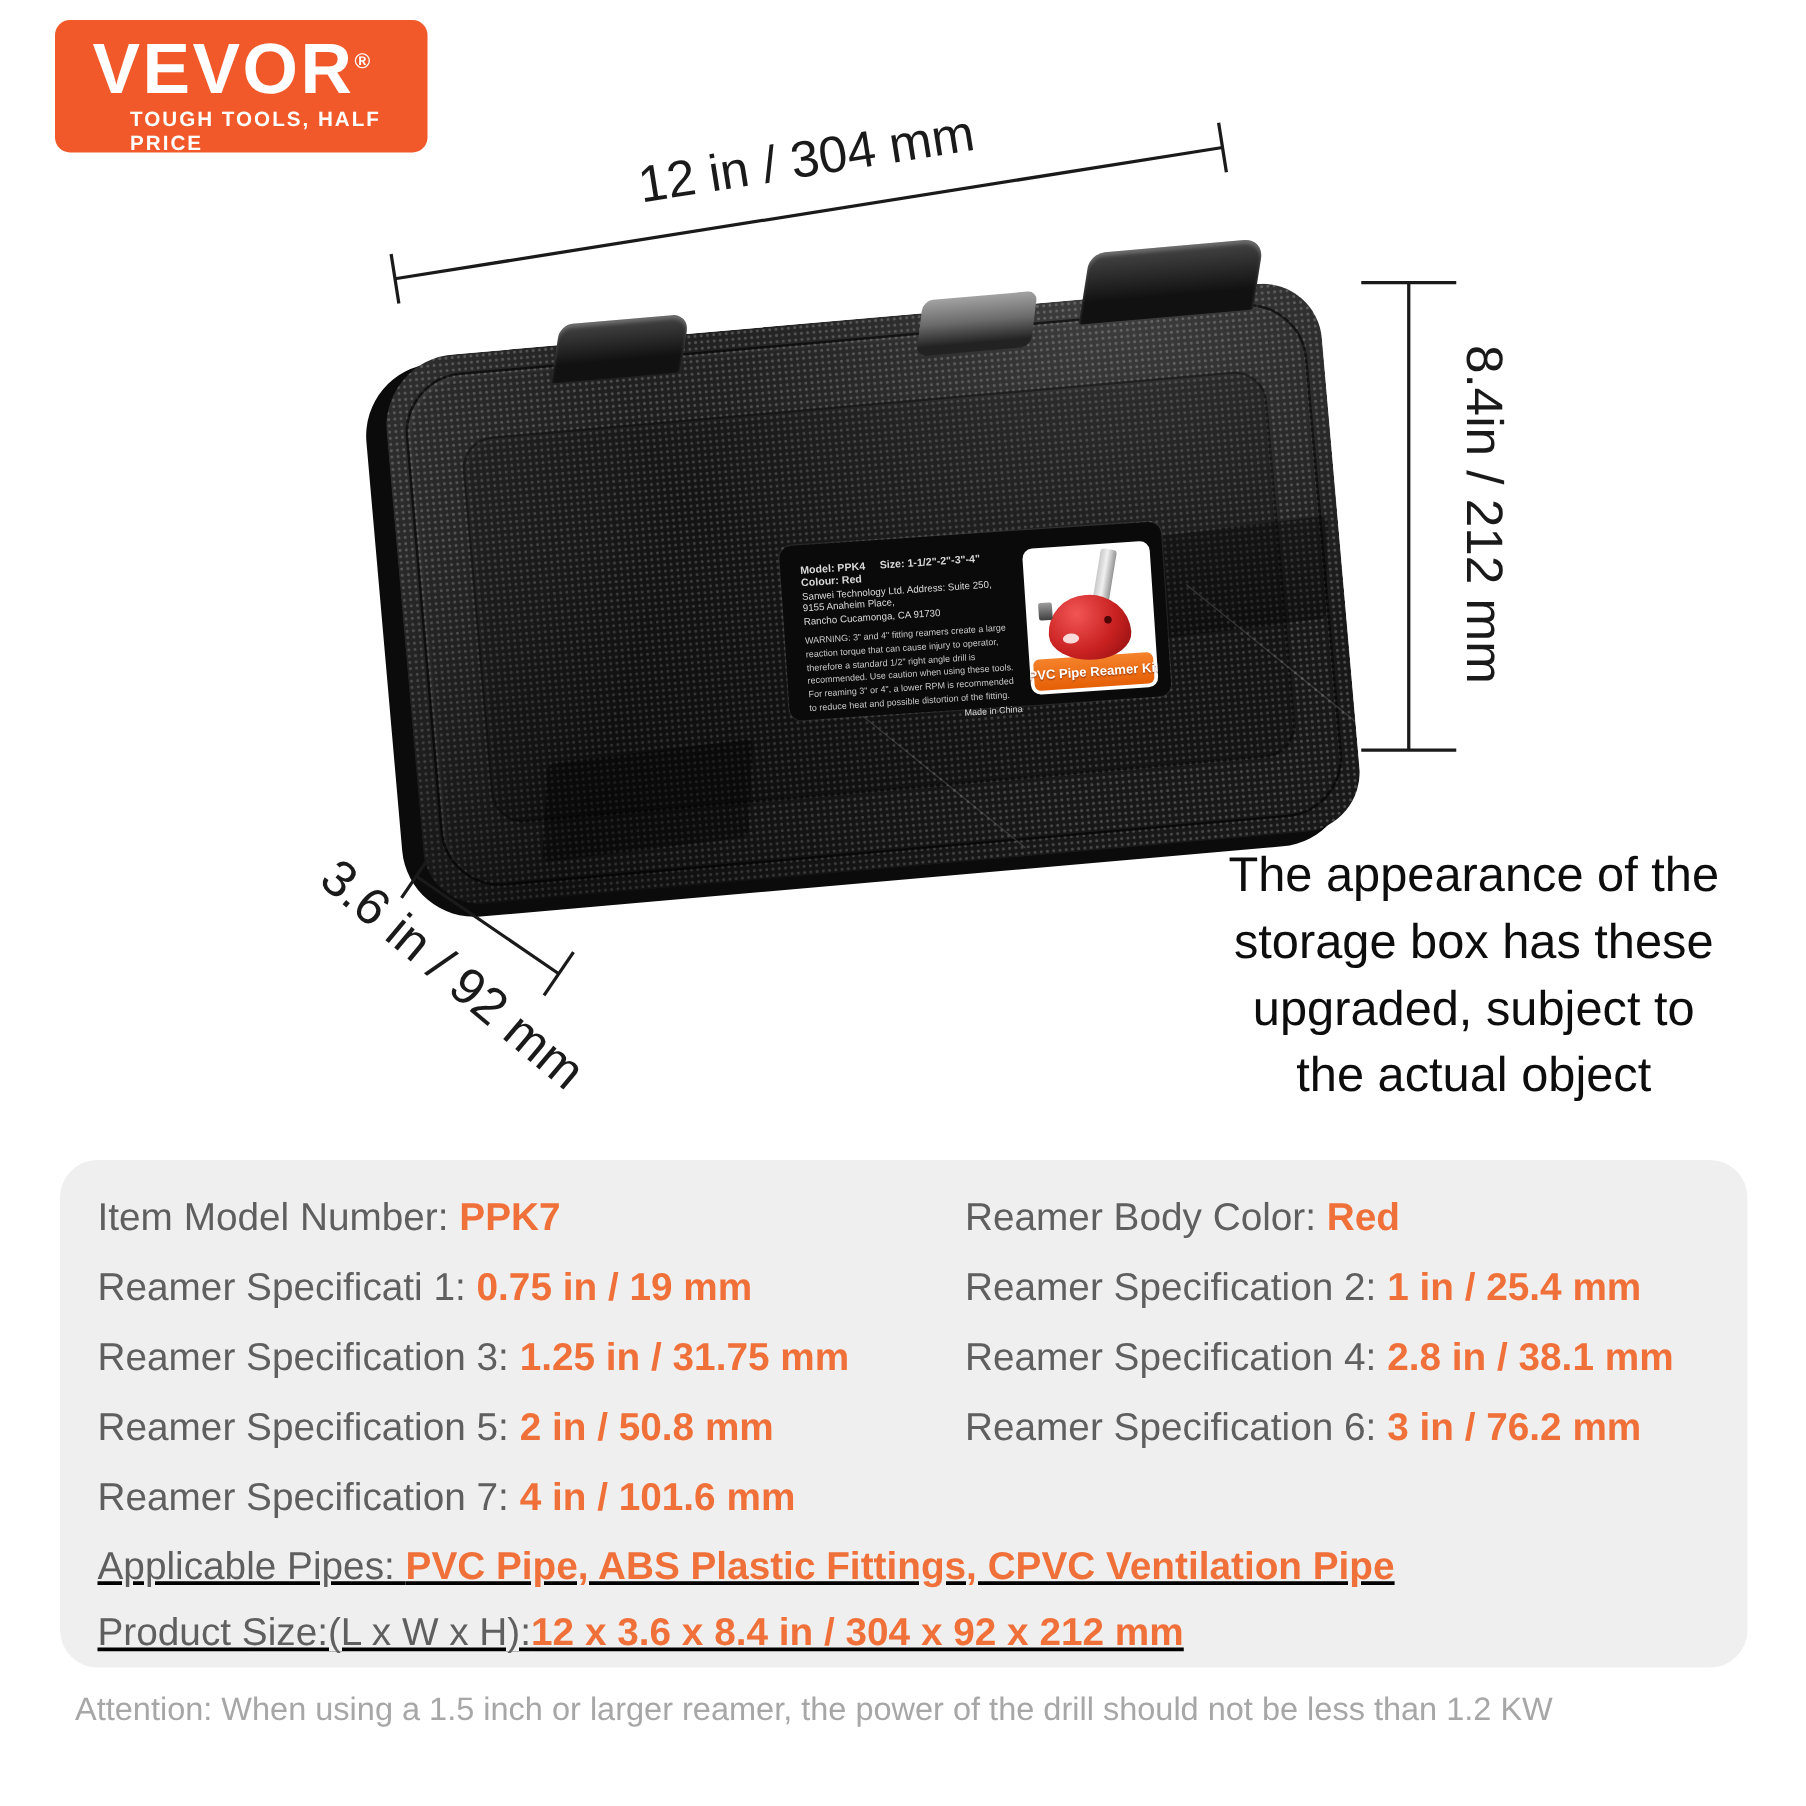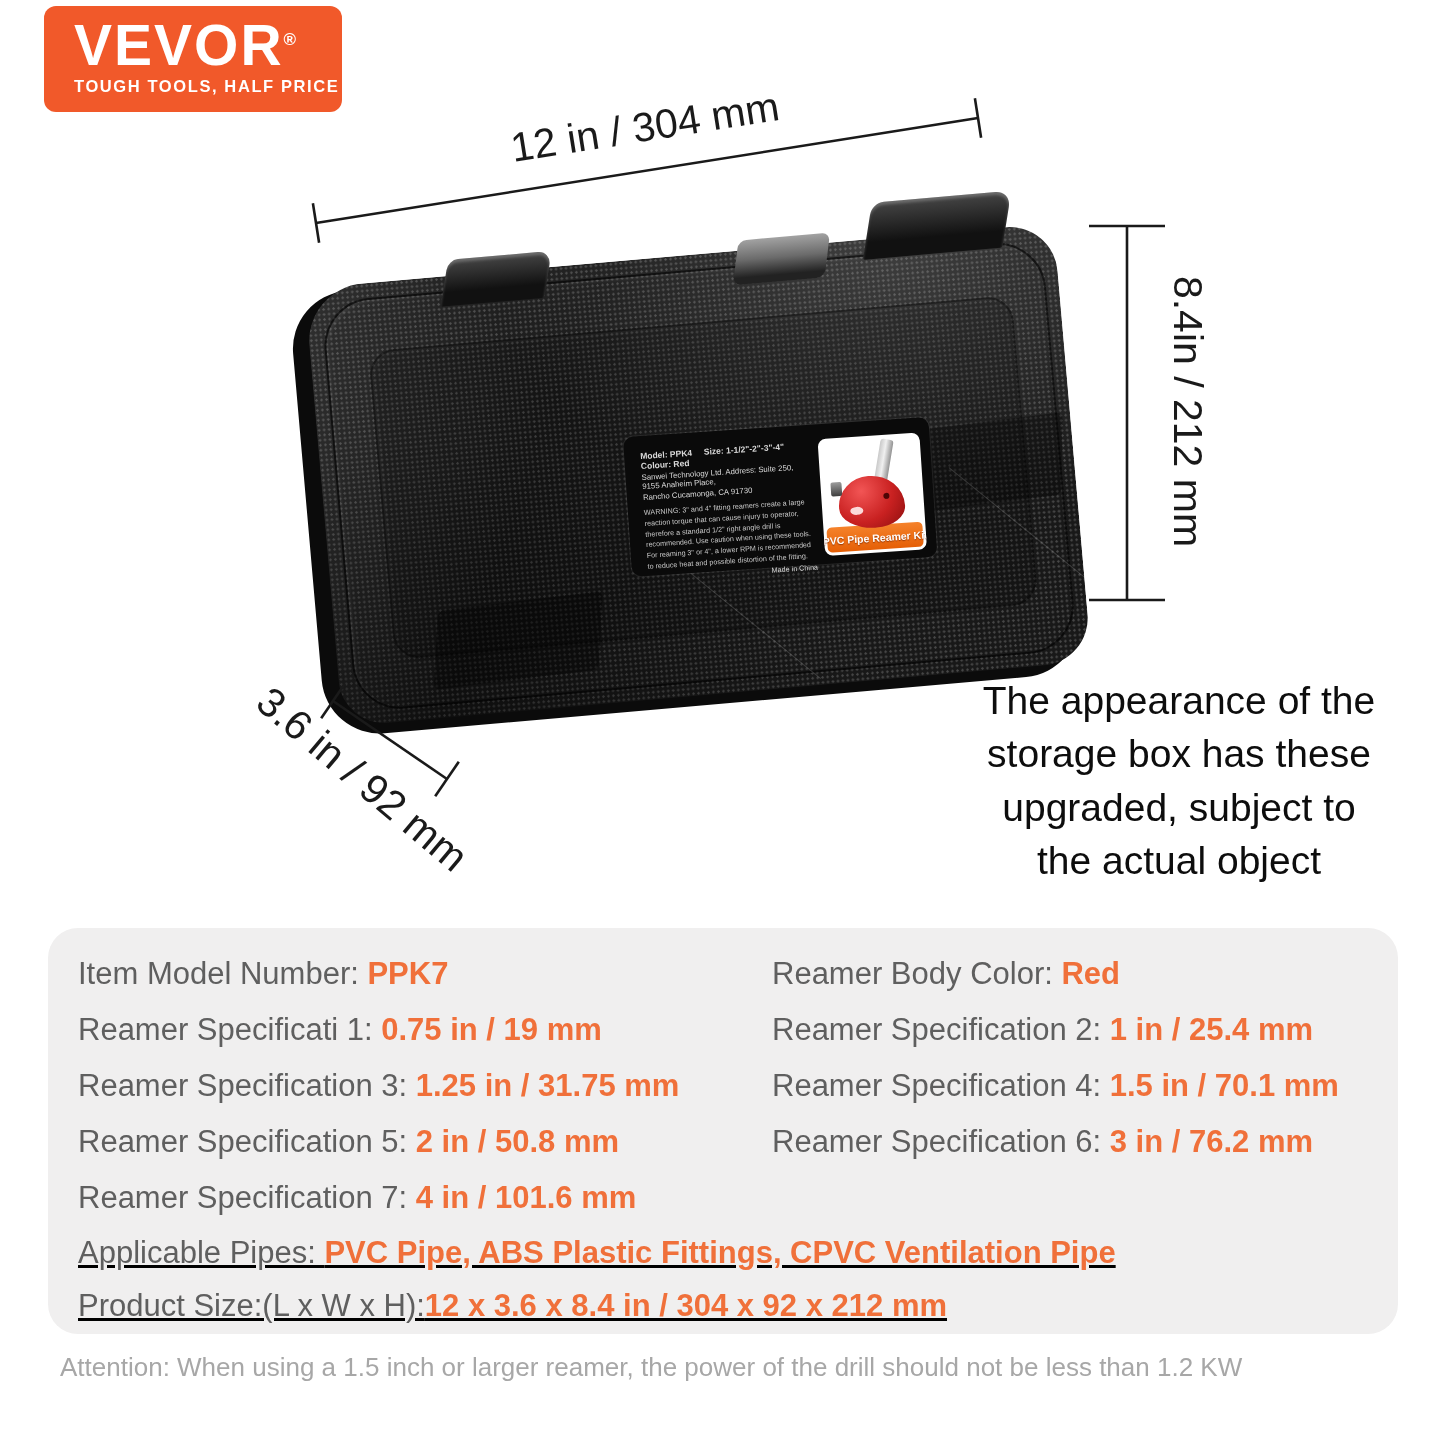--- a/index.html
+++ b/index.html
@@ -2,27 +2,27 @@
 <html><head>
 <meta charset="utf-8">
 <style>
   html,body{margin:0;padding:0;}
   body{
     width:1445px;height:1445px;position:relative;background:#ffffff;overflow:hidden;
     font-family:"Liberation Sans",sans-serif;
   }
   
   .logo{
-    position:absolute;left:44px;top:6px;width:298px;height:106px;
+    position:absolute;left:44px;top:16px;width:298px;height:106px;
     background:#F1592A;border-radius:12px;box-sizing:border-box;
     padding:10px 0 0 30px;color:#fff;
   }
   .logo .brand{font-size:57px;font-weight:900;letter-spacing:2px;line-height:1.05;}
   .logo .reg{font-size:17px;font-weight:700;vertical-align:super;letter-spacing:0;}
-  .logo .tagline{font-size:16.5px;font-weight:700;letter-spacing:1.6px;margin-top:1px;}
+  .logo .tagline{font-size:16.5px;font-weight:700;letter-spacing:1.6px;margin-top:1px;margin-left:30px;}
 
   
   svg.dims{position:absolute;left:0;top:0;pointer-events:none;}
   .dim-label{position:absolute;color:#1a1a1a;font-size:41px;text-align:center;white-space:nowrap;}
   .dim-w{left:445px;top:104px;width:400px;transform:rotate(-9deg);}
   .dim-h{left:987px;top:388px;width:400px;transform:rotate(90deg);}
   .dim-d{left:202px;top:756px;width:320px;transform:rotate(40deg);}
 
   
   .case-back{
@@ -193,21 +193,21 @@
     <div class="spec">
         <span class="spec-label">Reamer Specification 2: </span>
         <span class="spec-value">1 in / 25.4 mm</span>
       </div>
     <div class="spec">
         <span class="spec-label">Reamer Specification 3: </span>
         <span class="spec-value">1.25 in / 31.75 mm</span>
       </div>
     <div class="spec">
         <span class="spec-label">Reamer Specification 4: </span>
-        <span class="spec-value">1.5 in / 70.1 mm</span>
+        <span class="spec-value">2.8 in / 38.1 mm</span>
       </div>
     <div class="spec">
         <span class="spec-label">Reamer Specification 5: </span>
         <span class="spec-value">2 in / 50.8 mm</span>
       </div>
     <div class="spec">
         <span class="spec-label">Reamer Specification 6: </span>
         <span class="spec-value">3 in / 76.2 mm</span>
       </div>
     <div class="spec">

